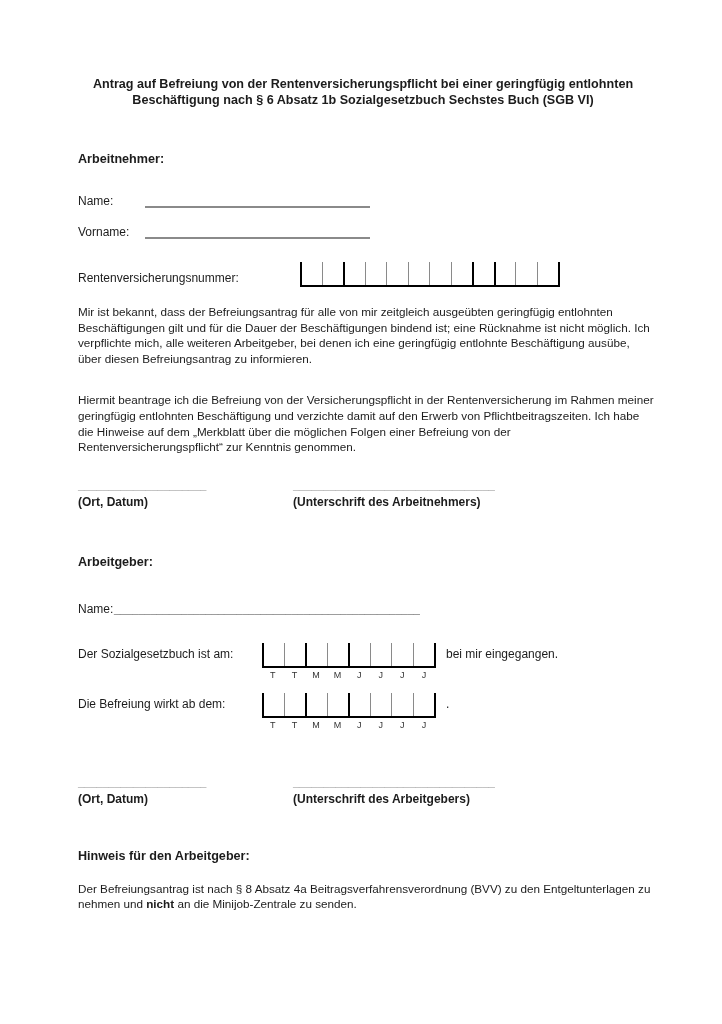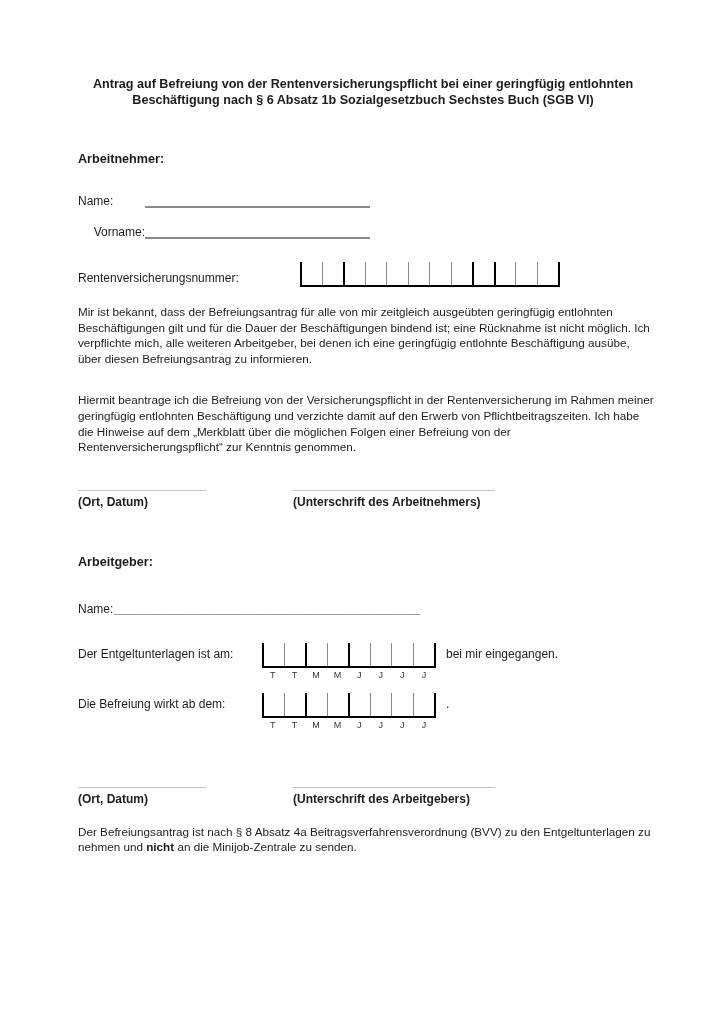--- a/index.html
+++ b/index.html
@@ -12,21 +12,21 @@
   .title{
     margin:76px auto 0 auto;max-width:592px;text-align:center;
     font-weight:bold;font-size:12.6px;line-height:16px;
   }
   .sec-heading{font-weight:bold;font-size:12.6px;}
   .h-arbeitnehmer{margin-top:44px;}
   .h-arbeitgeber{margin-top:46px;}
   .h-hinweis{margin-top:43px;}
   .field-row{display:flex;align-items:flex-end;font-size:12px;}
   .row-name{margin-top:25px;}
-  .row-vorname{margin-top:14px;text-align:right;}
+  .row-vorname{margin-top:14px;}
   .field-row .flabel{width:67px;flex:0 0 67px;}
   .write-line{
     width:225px;height:15px;border-bottom:2px solid #8a8a8a;
     display:inline-block;
   }
   .row-rvnr{margin-top:23px;display:flex;align-items:flex-end;font-size:12px;gap:35px;}
   .row-rvnr .flabel{flex:0 0 187px;padding-bottom:2px;}
   
   .comb{display:flex;height:23px;border-bottom:2px solid #000;border-right:2px solid #000;}
   .comb i{display:block;width:20.5px;border-left:1px solid #8a8a8a;}
@@ -111,21 +111,21 @@
 
   <div class="sec-heading h-arbeitgeber">Arbeitgeber:</div>
 
   <div class="row-empname">
     <span class="flabel">Name:</span>
     <span class="uline">__________________________________________________</span>
   </div>
 
 
   <div class="date-row date-row1">
-    <span class="flabel">Der Entgeltunterlagen ist am:</span>
+    <span class="flabel">Der Sozialgesetzbuch ist am:</span>
     <div>
       <div class="comb">
           <i class="b"></i>
           <i></i>
           <i class="b"></i>
           <i></i>
           <i class="b"></i>
           <i></i>
           <i></i>
           <i></i>
@@ -175,15 +175,16 @@
     <div class="sig-col1">
       <span class="sig-line">_____________________</span>
       <span class="sig-caption">(Ort, Datum)</span>
     </div>
     <div class="sig-col2">
       <span class="sig-line">_________________________________</span>
       <span class="sig-caption">(Unterschrift des Arbeitgebers)</span>
     </div>
   </div>
 
+  <div class="sec-heading h-hinweis">Hinweis für den Arbeitgeber:</div>
   <p class="para hinweis-body"><span>Der Befreiungsantrag ist nach § 8 Absatz 4a Beitragsverfahrensverordnung (BVV) zu den Entgeltunterlagen zu nehmen und </span><span class="bold">nicht</span><span> an die Minijob-Zentrale zu senden.</span></p>
 
 </div>
 
 </body></html>

